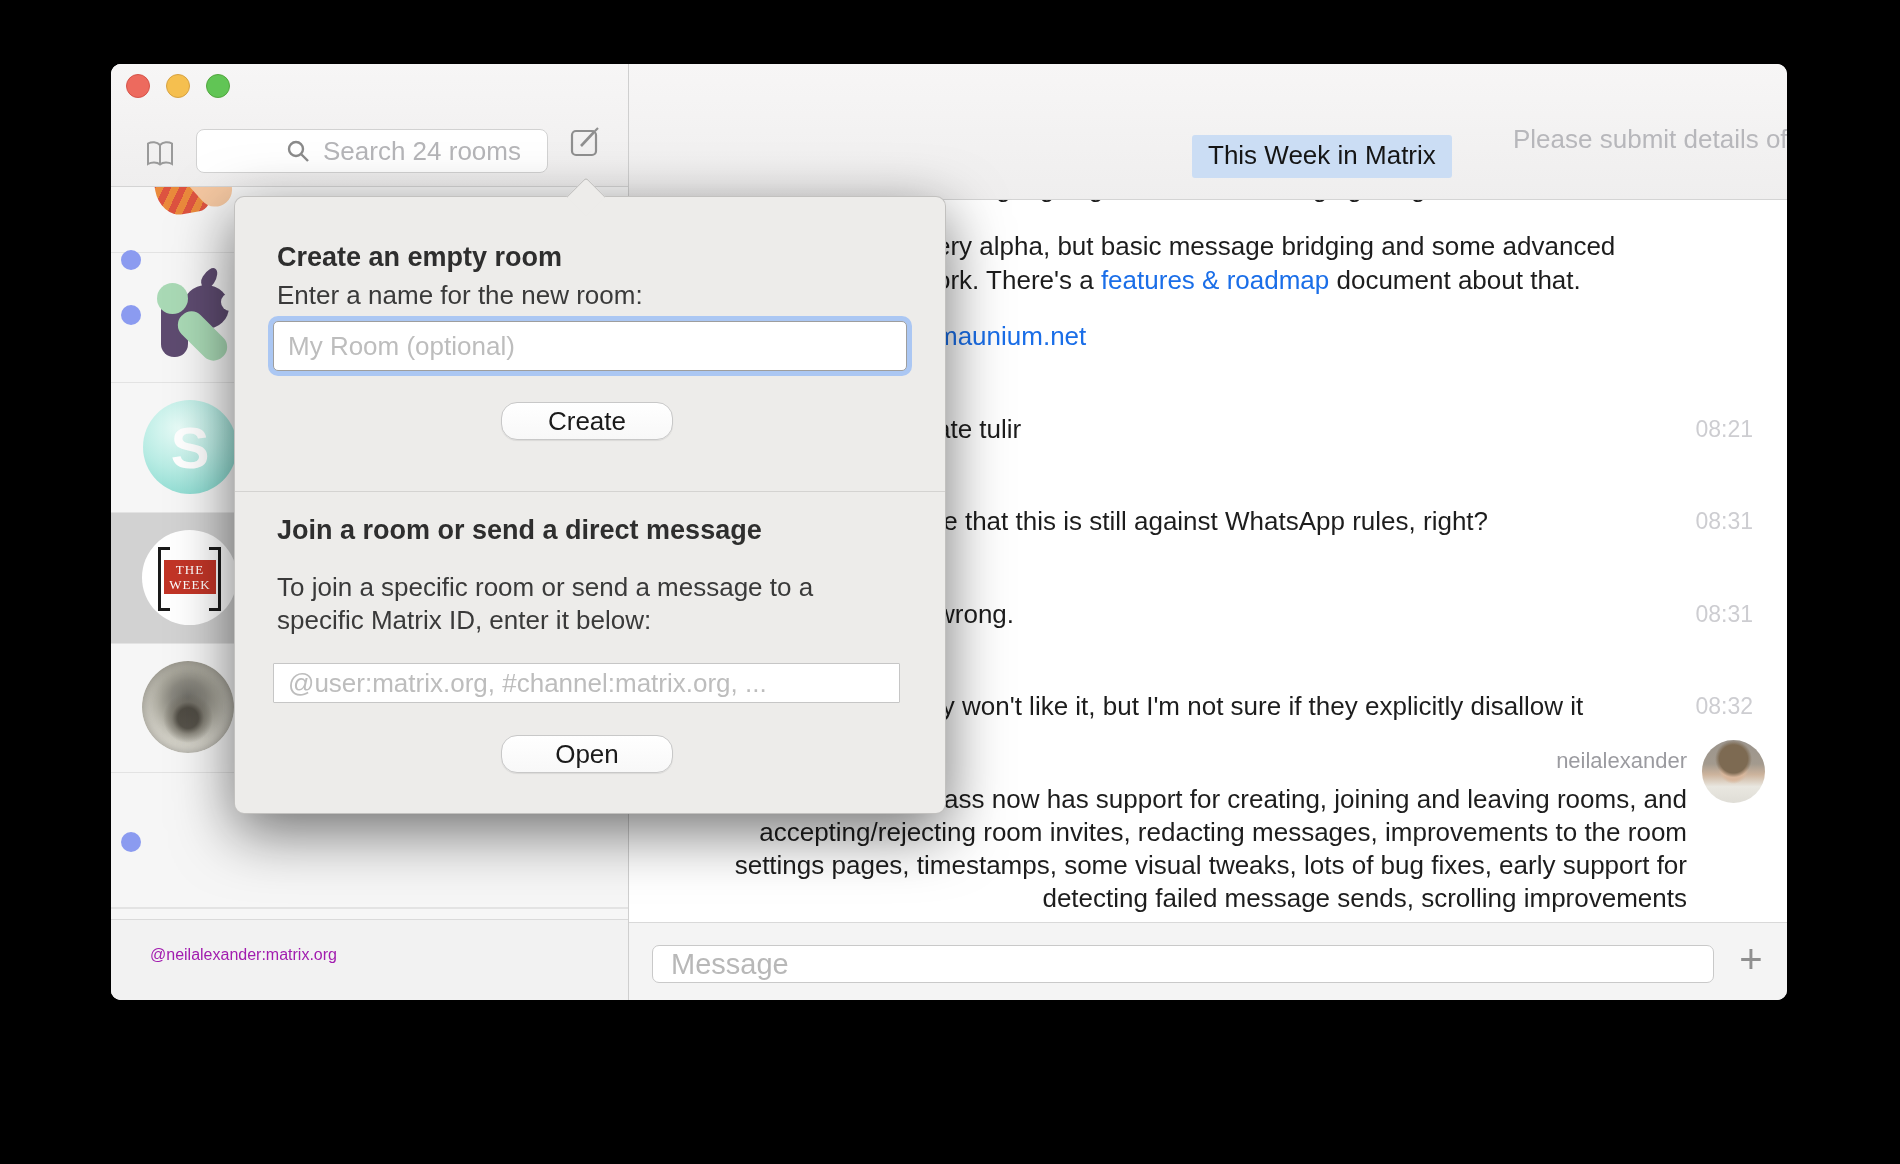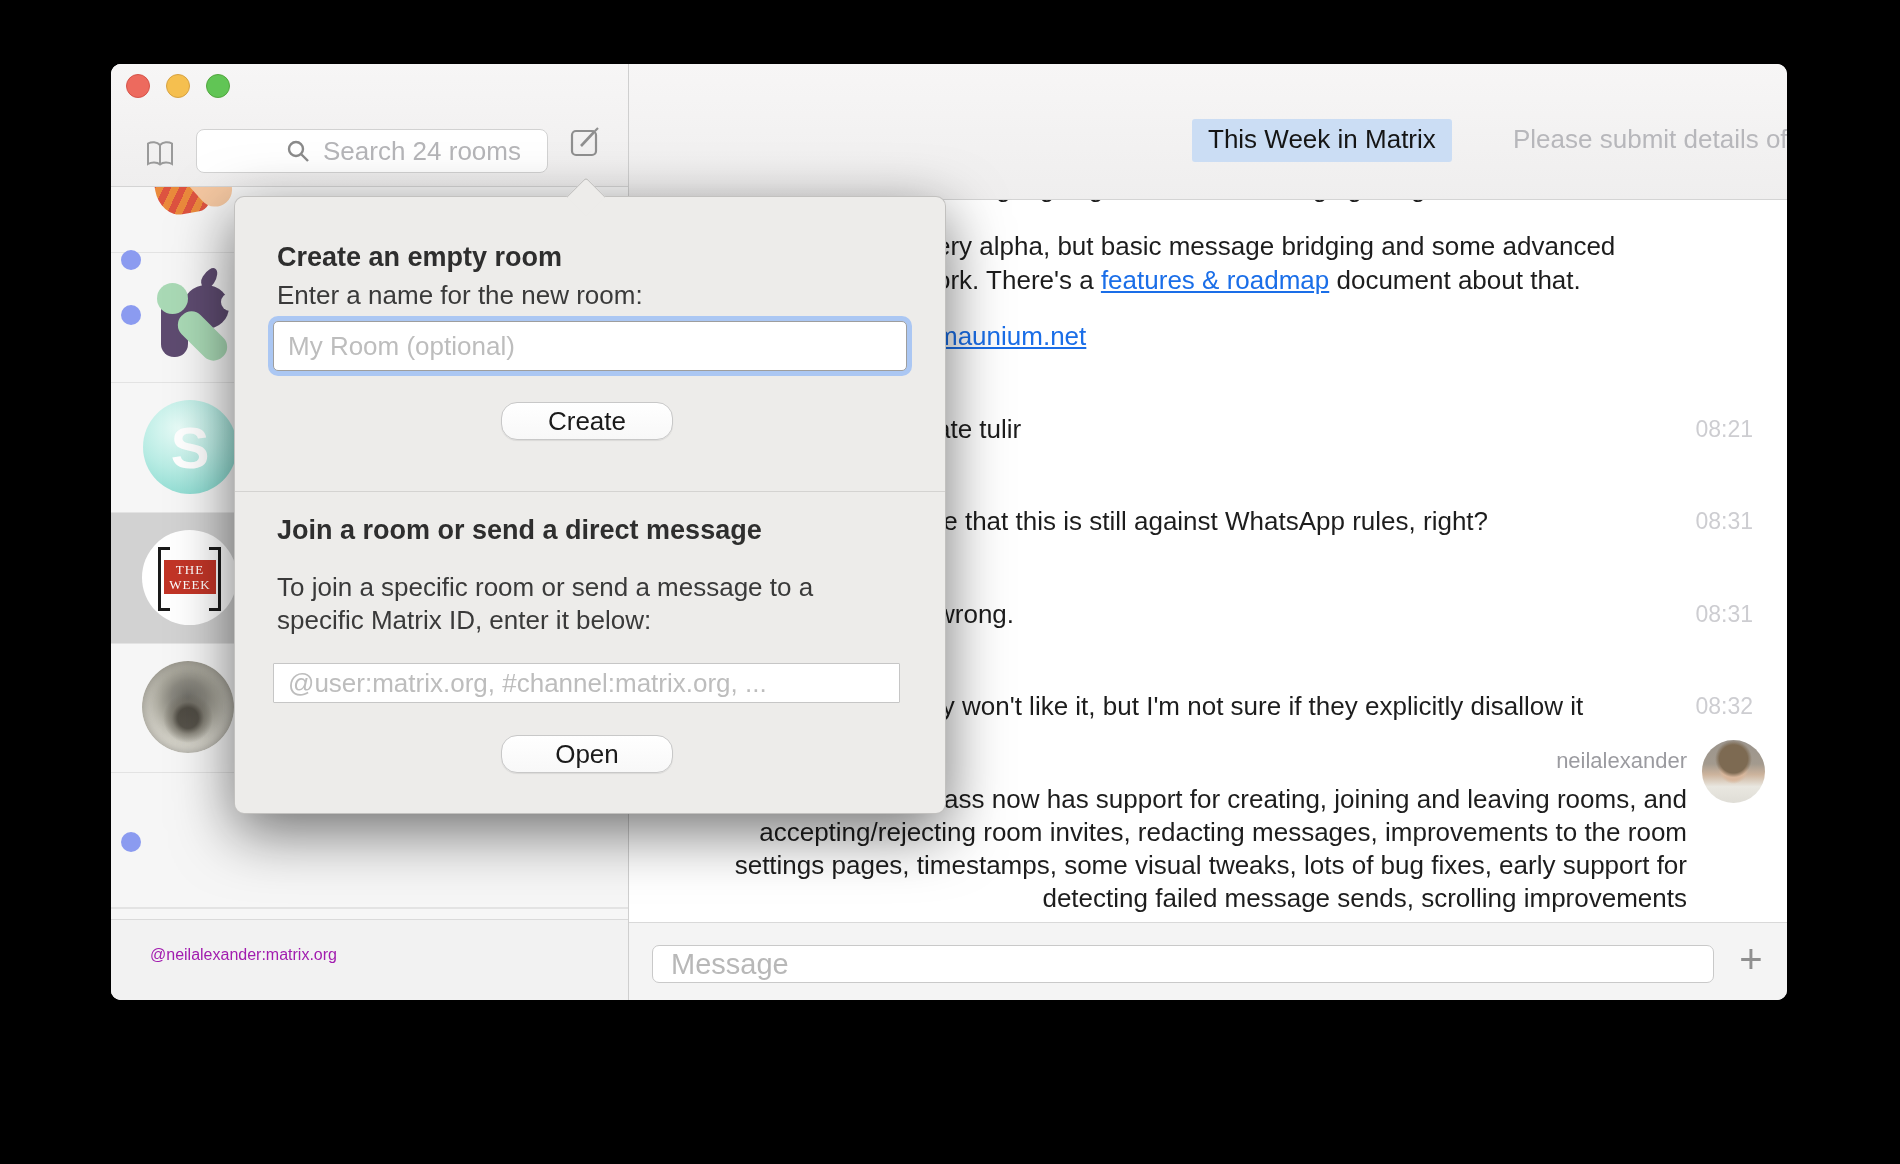--- a/index.html
+++ b/index.html
@@ -31,21 +31,21 @@
     display:flex;align-items:center;
   }
   .searchbox svg{margin-left:88px;flex:0 0 auto;}
   .searchbox input{
     border:none;outline:none;background:transparent;font-size:26px;color:#333;
     font-family:"Liberation Sans",sans-serif;margin-left:10px;width:230px;
   }
   .searchbox input::placeholder{color:#b5b5b8;}
   .compose-btn{position:absolute;left:458px;top:60px;width:34px;height:34px;}
   .room-title{
-    position:absolute;left:564px;top:55px;font-size:26px;color:#151515;
+    position:absolute;left:564px;top:71px;font-size:26px;color:#151515;
     background:#cbddf4;padding:5px 16px 7px 16px;border-radius:3px;white-space:nowrap;
   }
   .room-topic{
     position:absolute;left:885px;top:60px;width:600px;font-size:26px;color:#b7b7bb;
     white-space:nowrap;overflow:hidden;
   }
 
   
   .pane-left{position:absolute;left:0;top:0;width:517px;height:936px;background:#f6f6f6;}
   .roomlist{position:absolute;left:0;top:122px;width:517px;height:722px;overflow:hidden;background:#f6f6f6;}
@@ -104,21 +104,21 @@
 
   
   .chat{
     position:absolute;left:517px;top:135px;width:1159px;height:723px;background:#fff;
     overflow:hidden;z-index:1;font-size:26px;color:#1d1d1d;
   }
   .clipline{position:absolute;left:270px;top:-27px;height:33px;line-height:33px;white-space:nowrap;}
   .msg{position:absolute;white-space:pre-line;line-height:34px;}
   .m-bridge{left:308px;top:30px;}
   .m-link{left:308px;top:120px;}
-  a.chatlink,.chatlink{color:#1a6ee8;text-decoration:underline;cursor:pointer;}
+  a.chatlink,.chatlink{color:#1a6ee8;cursor:pointer;}
   .mrow{position:absolute;left:308px;width:817px;display:flex;justify-content:space-between;align-items:flex-start;}
   .mrow .t{white-space:nowrap;}
   .mrow .ts{font-size:23px;color:#cdcdd1;padding-top:2px;flex:0 0 auto;margin-left:20px;}
   .m3{top:215px;} .m4{top:307px;} .m5{top:400px;} .m6{top:492px;}
   .sender{position:absolute;right:100px;top:549px;font-size:22px;color:#9b9ba0;}
   .ownmsg{position:absolute;right:100px;top:584px;text-align:right;white-space:pre-line;line-height:33px;}
   .own-avatar{
     position:absolute;left:1074px;top:541px;width:63px;height:63px;border-radius:50%;
     background:
       radial-gradient(circle at 50% 30%,#7d6a52 0 26%,rgba(0,0,0,0) 34%),

